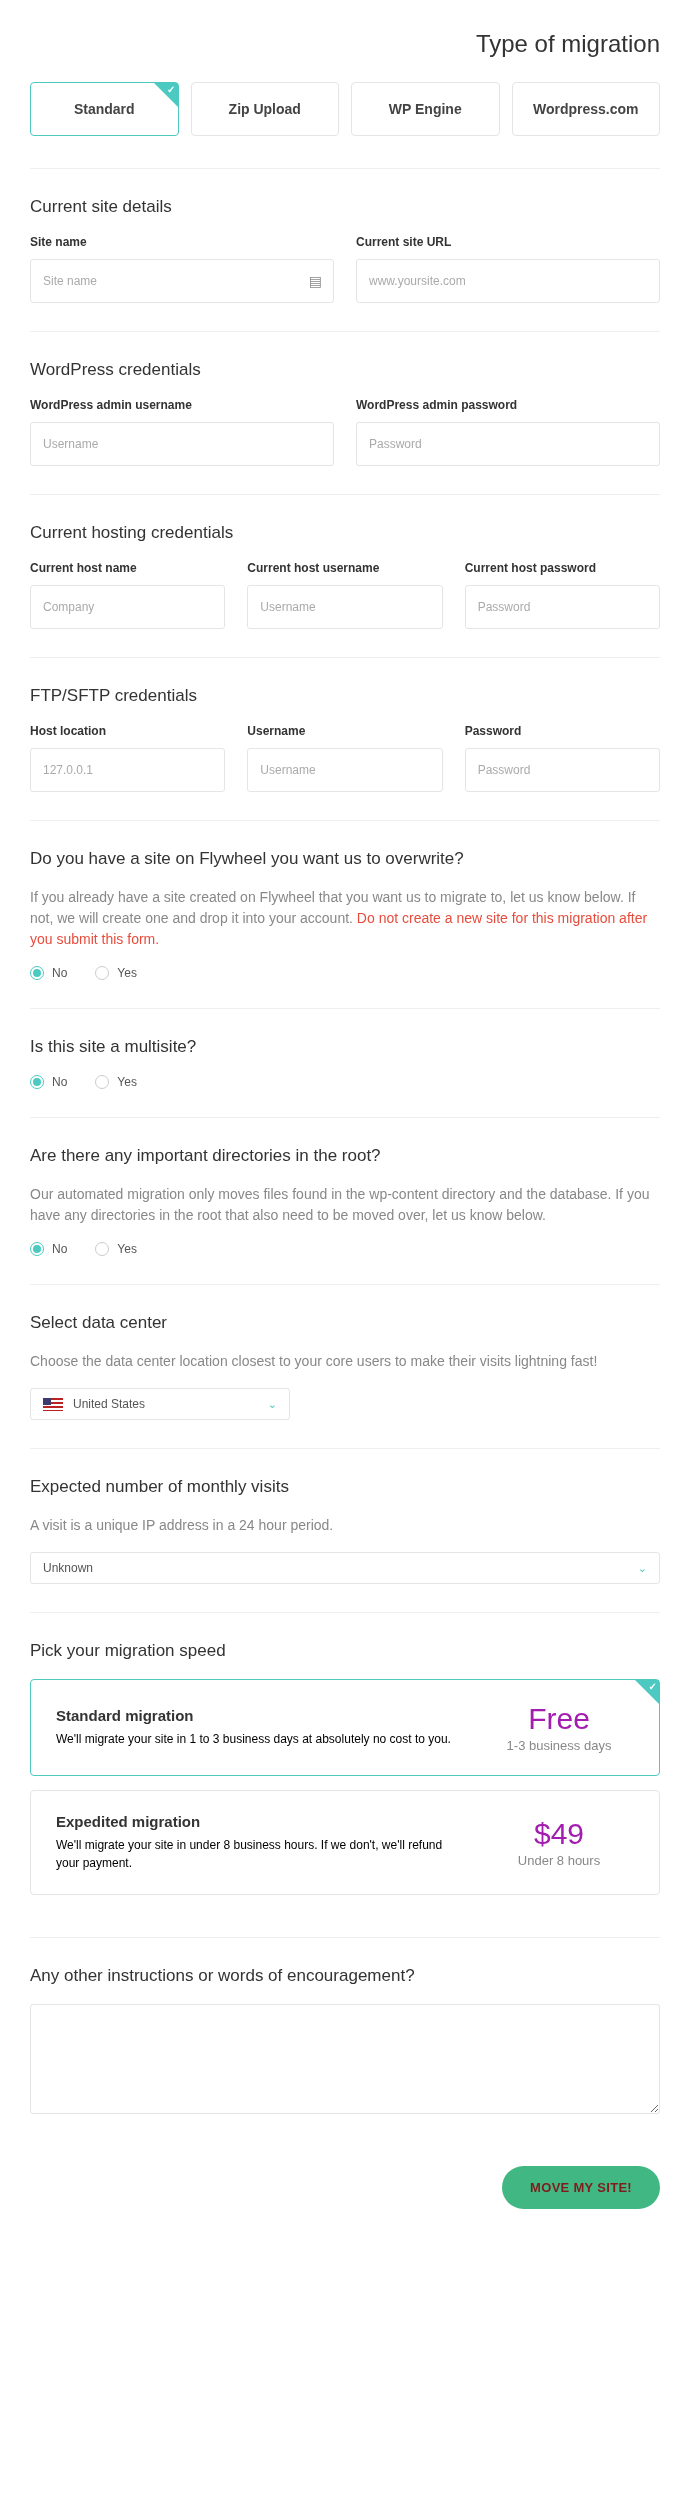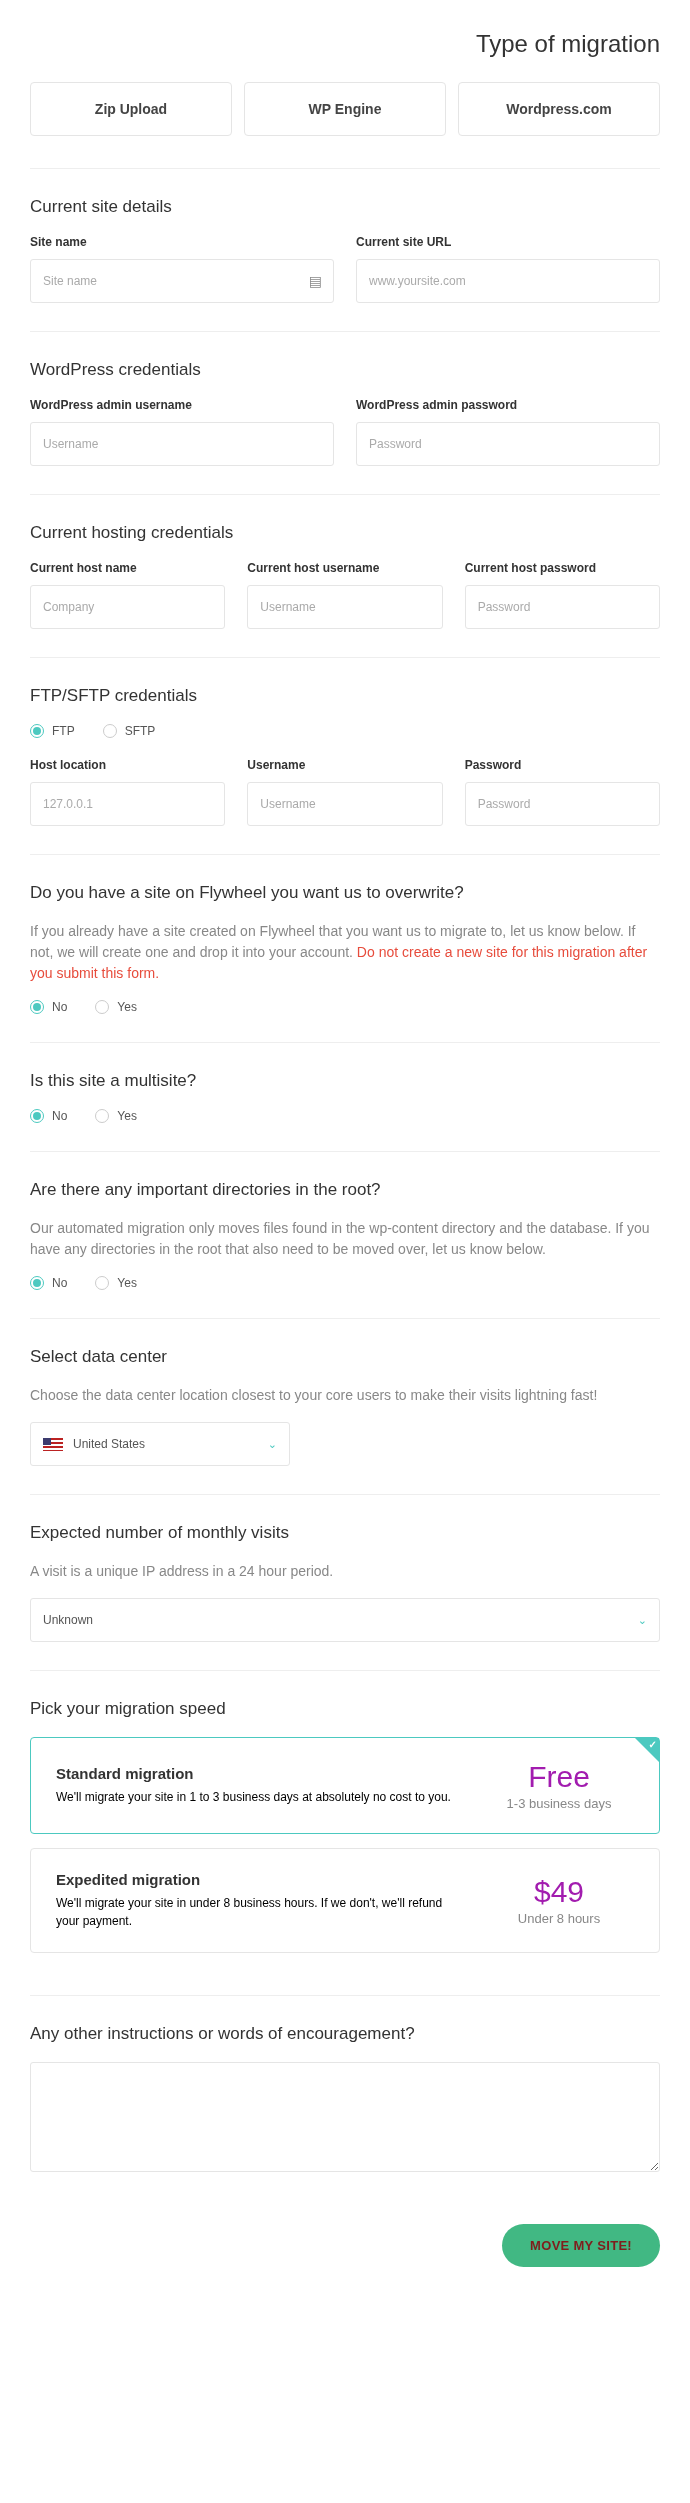--- a/index.html
+++ b/index.html
@@ -70,21 +70,21 @@
 .radio-item { display: inline-flex; align-items: center; gap: 8px; font-size: 12px; color: #555; cursor: pointer; }
 .radio {
   width: 14px; height: 14px; border-radius: 50%; border: 1px solid #ccc; display: inline-block; position: relative;
 }
 .radio.checked { border-color: #4cc9c0; }
 .radio.checked::after {
   content: ""; position: absolute; top: 2px; left: 2px; width: 8px; height: 8px; border-radius: 50%; background: #4cc9c0;
 }
 .select {
   width: 100%;
-  padding: 14px 12px;
+  padding: 8px 12px;
   border: 1px solid #e5e5e5;
   border-radius: 3px;
   font-size: 12px;
   color: #555;
   display: flex;
   align-items: center;
   justify-content: space-between;
   cursor: pointer;
   background: #fff;
 }
@@ -135,20 +135,24 @@
 .input-with-icon { position: relative; }
 .input-icon { position: absolute; right: 12px; top: 50%; transform: translateY(-50%); color: #888; font-size: 14px; }
 </style>
 </head>
 <body>
 
 <div class="container">
   <h1 class="page-title">Type of migration</h1>
 
   <div class="tabs">
+    <div class="tab selected">
+      <div class="corner-check"></div>
+      <span>Standard</span>
+    </div>
     <div class="tab"><span>Zip Upload</span></div>
     <div class="tab"><span>WP Engine</span></div>
     <div class="tab"><span>Wordpress.com</span></div>
   </div>
 
   <div class="section">
     <h2 class="section-title">Current site details</h2>
     <div class="row">
       <div class="field">
         <label class="field-label">Site name</label>
@@ -191,30 +195,20 @@
       </div>
       <div class="field">
         <label class="field-label">Current host password</label>
         <input class="input" type="password" placeholder="Password" style="">
       </div>
     </div>
   </div>
 
   <div class="section">
     <h2 class="section-title">FTP/SFTP credentials</h2>
-    <div class="radio-row" style="margin-bottom:20px;">
-      <label class="radio-item">
-          <span class="radio checked"></span>
-          <span>FTP</span>
-        </label>
-      <label class="radio-item">
-          <span class="radio"></span>
-          <span>SFTP</span>
-        </label>
-    </div>
     <div class="row">
       <div class="field">
         <label class="field-label">Host location</label>
         <input class="input" placeholder="127.0.0.1" style="">
       </div>
       <div class="field">
         <label class="field-label">Username</label>
         <input class="input" placeholder="Username" style="">
       </div>
       <div class="field">

